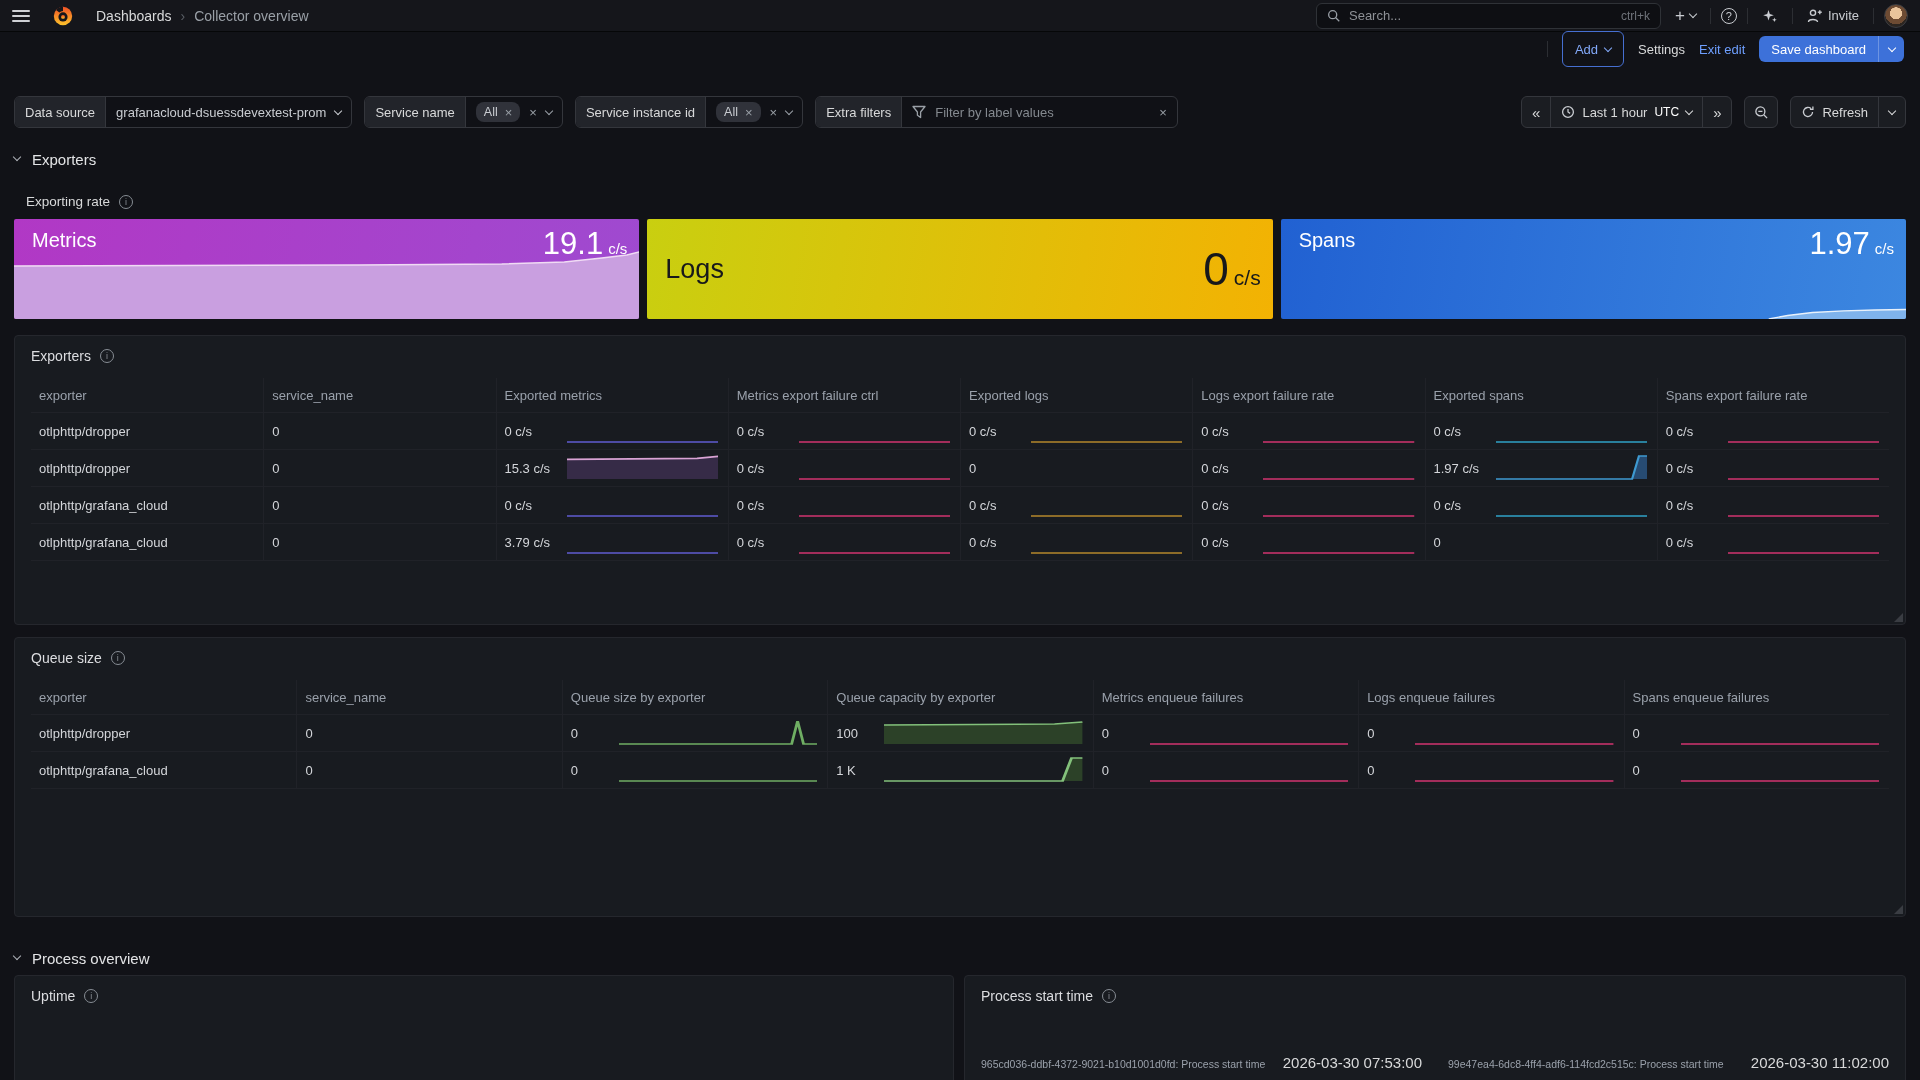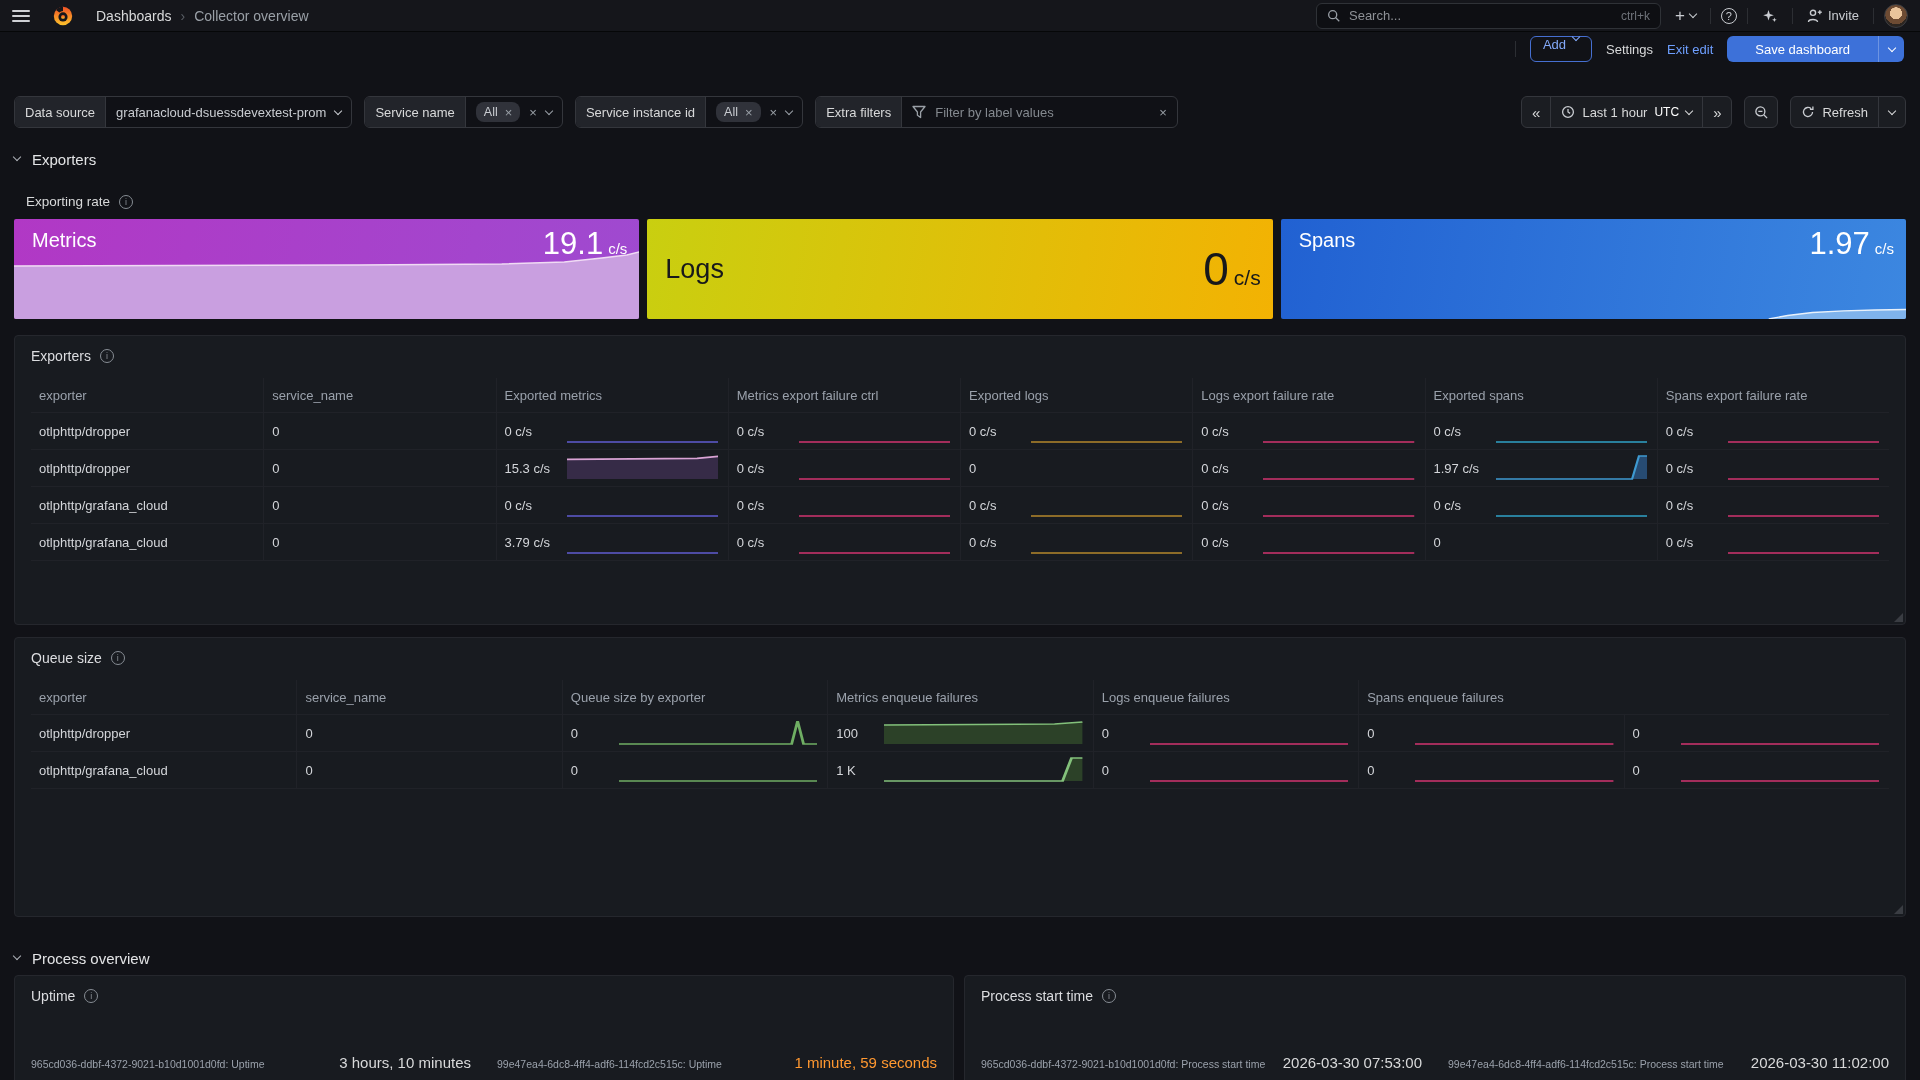--- a/index.html
+++ b/index.html
@@ -20,25 +20,25 @@
 .searchbox input::placeholder{color:#8e9196}
 .kbd{color:#6f737a;font-size:12px}
 .navbtn{display:flex;align-items:center;gap:5px;color:#c9ccd1;padding:0 4px;cursor:pointer}
 .navdiv{width:1px;height:16px;background:#2c2e33}
 .chev{width:6px;height:6px;border-right:1.5px solid currentColor;border-bottom:1.5px solid currentColor;transform:rotate(45deg);display:inline-block;margin-top:-3px}
 .plus-glyph{font-size:17px;line-height:1;color:#c9ccd1}
 .helpcirc{width:16px;height:16px;border:1.4px solid #c9ccd1;border-radius:50%;display:flex;align-items:center;justify-content:center;font-size:11px;color:#c9ccd1}
 .avatar{width:24px;height:24px;border-radius:50%;background:radial-gradient(circle at 50% 38%,#e9c49c 0 34%,#6d4b33 35% 62%,#2c2520 63%);border:1px solid #3a3c42;overflow:hidden}
 
 .editbar{height:34px;display:flex;align-items:center;justify-content:flex-end;gap:14px;padding:0 16px}
-.btn-outline{border:1px solid #466fd1;color:#83a9f9;background:transparent;border-radius:6px;height:26px;display:flex;gap:7px;padding:0 12px;font-size:13px;cursor:pointer}
+.btn-outline{border:1px solid #466fd1;color:#83a9f9;background:transparent;border-radius:6px;height:36px;display:flex;align-items:center;gap:7px;padding:0 12px;font-size:13px;cursor:pointer}
 .btn-text{color:#d8d9da;cursor:pointer}
 .btn-link{color:#6e9fff;cursor:pointer}
 .btn-split{display:flex;border-radius:6px;overflow:hidden;cursor:pointer}
-.btn-split .main{background:#3d71d9;color:#fff;height:26px;display:flex;align-items:center;padding:0 28px}
+.btn-split .main{background:#3d71d9;color:#fff;height:26px;display:flex;align-items:center;padding:0 12px}
 .btn-split .caret{background:#3d71d9;color:#fff;width:26px;display:flex;align-items:center;justify-content:center;border-left:1px solid rgba(255,255,255,.25)}
 
 .filterbar{display:flex;align-items:center;gap:12px;margin:30px 14px 0;height:32px}
 .fgroup{display:inline-flex;align-items:stretch;border:1px solid #34363c;border-radius:6px;overflow:hidden;height:32px;background:#101116}
 .flabel{display:flex;align-items:center;padding:0 10px;background:#22242a;border-right:1px solid #34363c;white-space:nowrap}
 .fval{display:flex;align-items:center;gap:9px;padding:0 10px;color:#c9ccd1;white-space:nowrap}
 .chip{background:#30323a;border-radius:8px;padding:3px 8px;display:flex;gap:7px;align-items:center;font-size:12.5px}
 .xico{color:#9aa0a7;cursor:pointer;font-size:13px;line-height:1}
 .fspacer{flex:1}
 .funnel{color:#9aa0a7}
@@ -487,20 +487,21 @@
 <div class="panel" style="height:280px;margin-top:12px">
   <div class="ptitle">
     <span>Queue size</span>
     <span class="iinfo">i</span>
   </div>
   <div class="ttable cols7">
       <div class="trow thead">
         <div class="tcell">exporter</div>
         <div class="tcell">service_name</div>
         <div class="tcell">Queue size by exporter</div>
+        <div class="tcell">Queue capacity by exporter</div>
         <div class="tcell">Metrics enqueue failures</div>
         <div class="tcell">Logs enqueue failures</div>
         <div class="tcell">Spans enqueue failures</div>
       </div>
       <div class="trow">
         <div class="tcell">
           <span class="cellv">otlphttp/dropper</span>
         </div>
         <div class="tcell">
           <span class="cellv">0</span>
@@ -583,30 +584,20 @@
   <span class="chev"></span>
   <span>Process overview</span>
 </div>
 
 <div class="bottom-row">
   <div class="bpanel left">
     <div class="ptitle">
       <span>Uptime</span>
       <span class="iinfo">i</span>
     </div>
-    <div class="legend">
-      <div class="lhalf">
-        <span class="lname">965cd036-ddbf-4372-9021-b10d1001d0fd: Uptime</span>
-        <span class="lval" style="color:#d8d9da">3 hours, 10 minutes</span>
-      </div>
-      <div class="lhalf">
-        <span class="lname">99e47ea4-6dc8-4ff4-adf6-114fcd2c515c: Uptime</span>
-        <span class="lval" style="color:#ff9830">1 minute, 59 seconds</span>
-      </div>
-    </div>
   </div>
   <div class="bpanel right">
     <div class="ptitle">
       <span>Process start time</span>
       <span class="iinfo">i</span>
     </div>
     <div class="legend">
       <div class="lhalf">
         <span class="lname">965cd036-ddbf-4372-9021-b10d1001d0fd: Process start time</span>
         <span class="lval" style="color:#d8d9da">2026-03-30 07:53:00</span>

